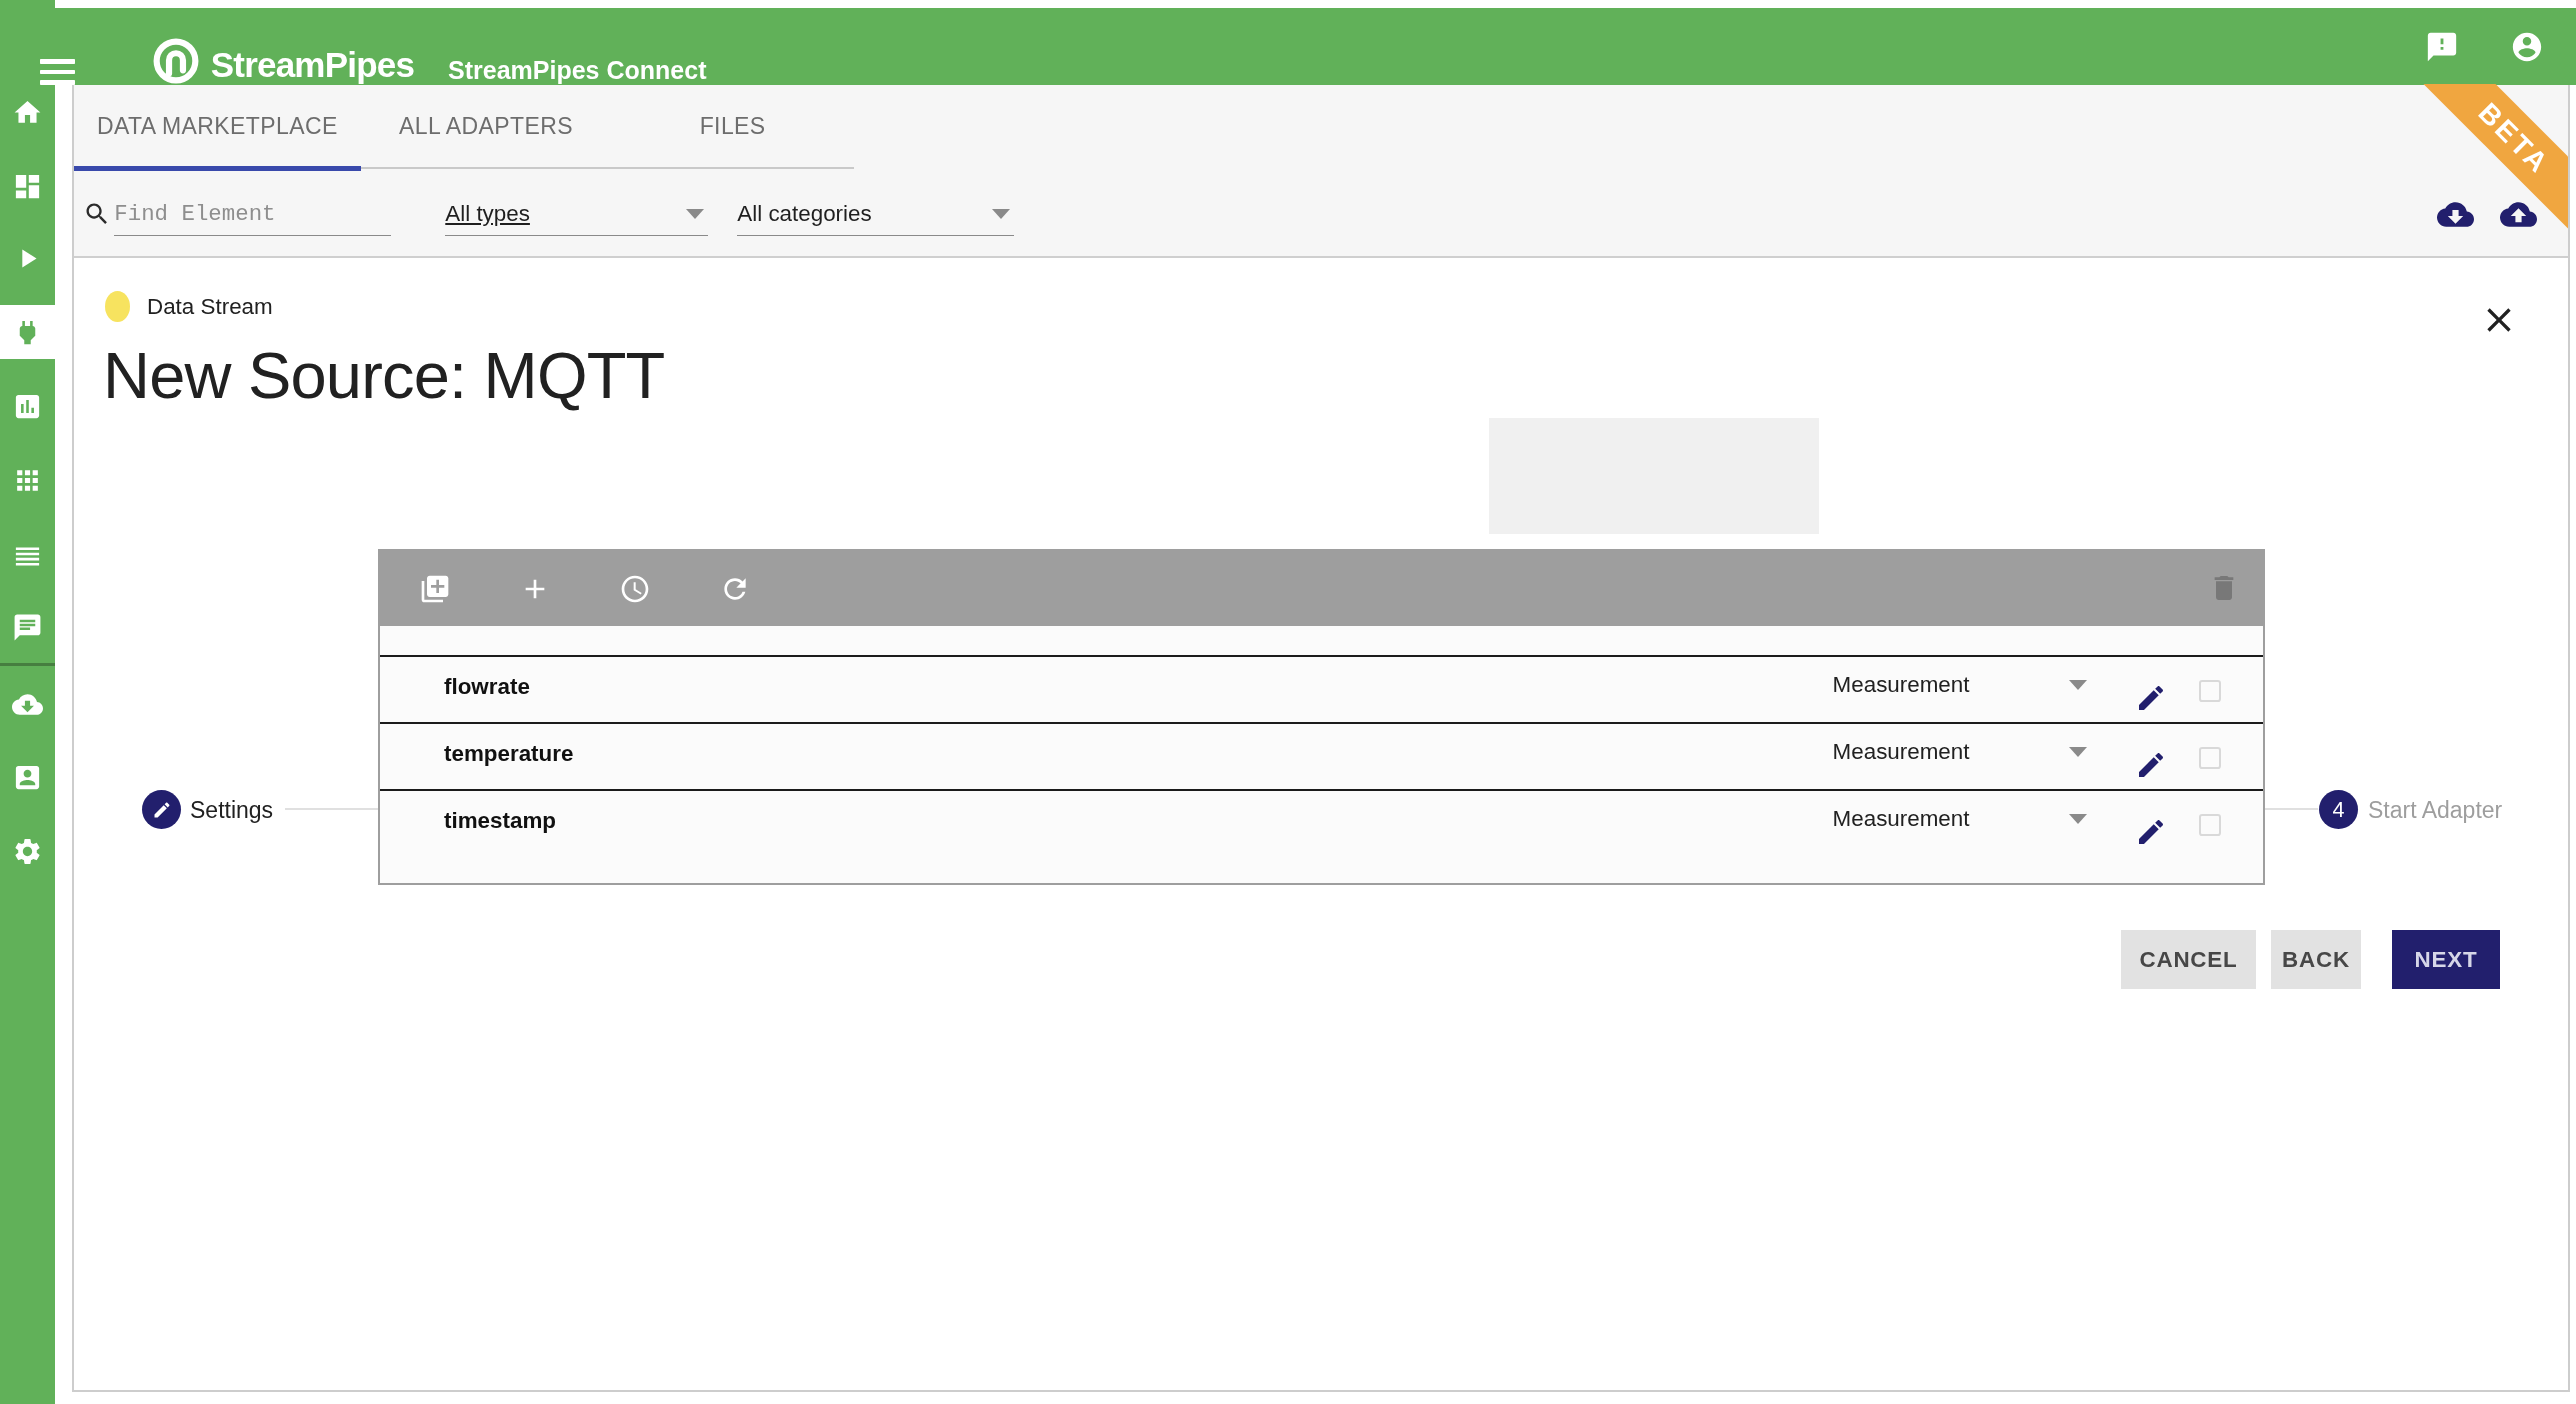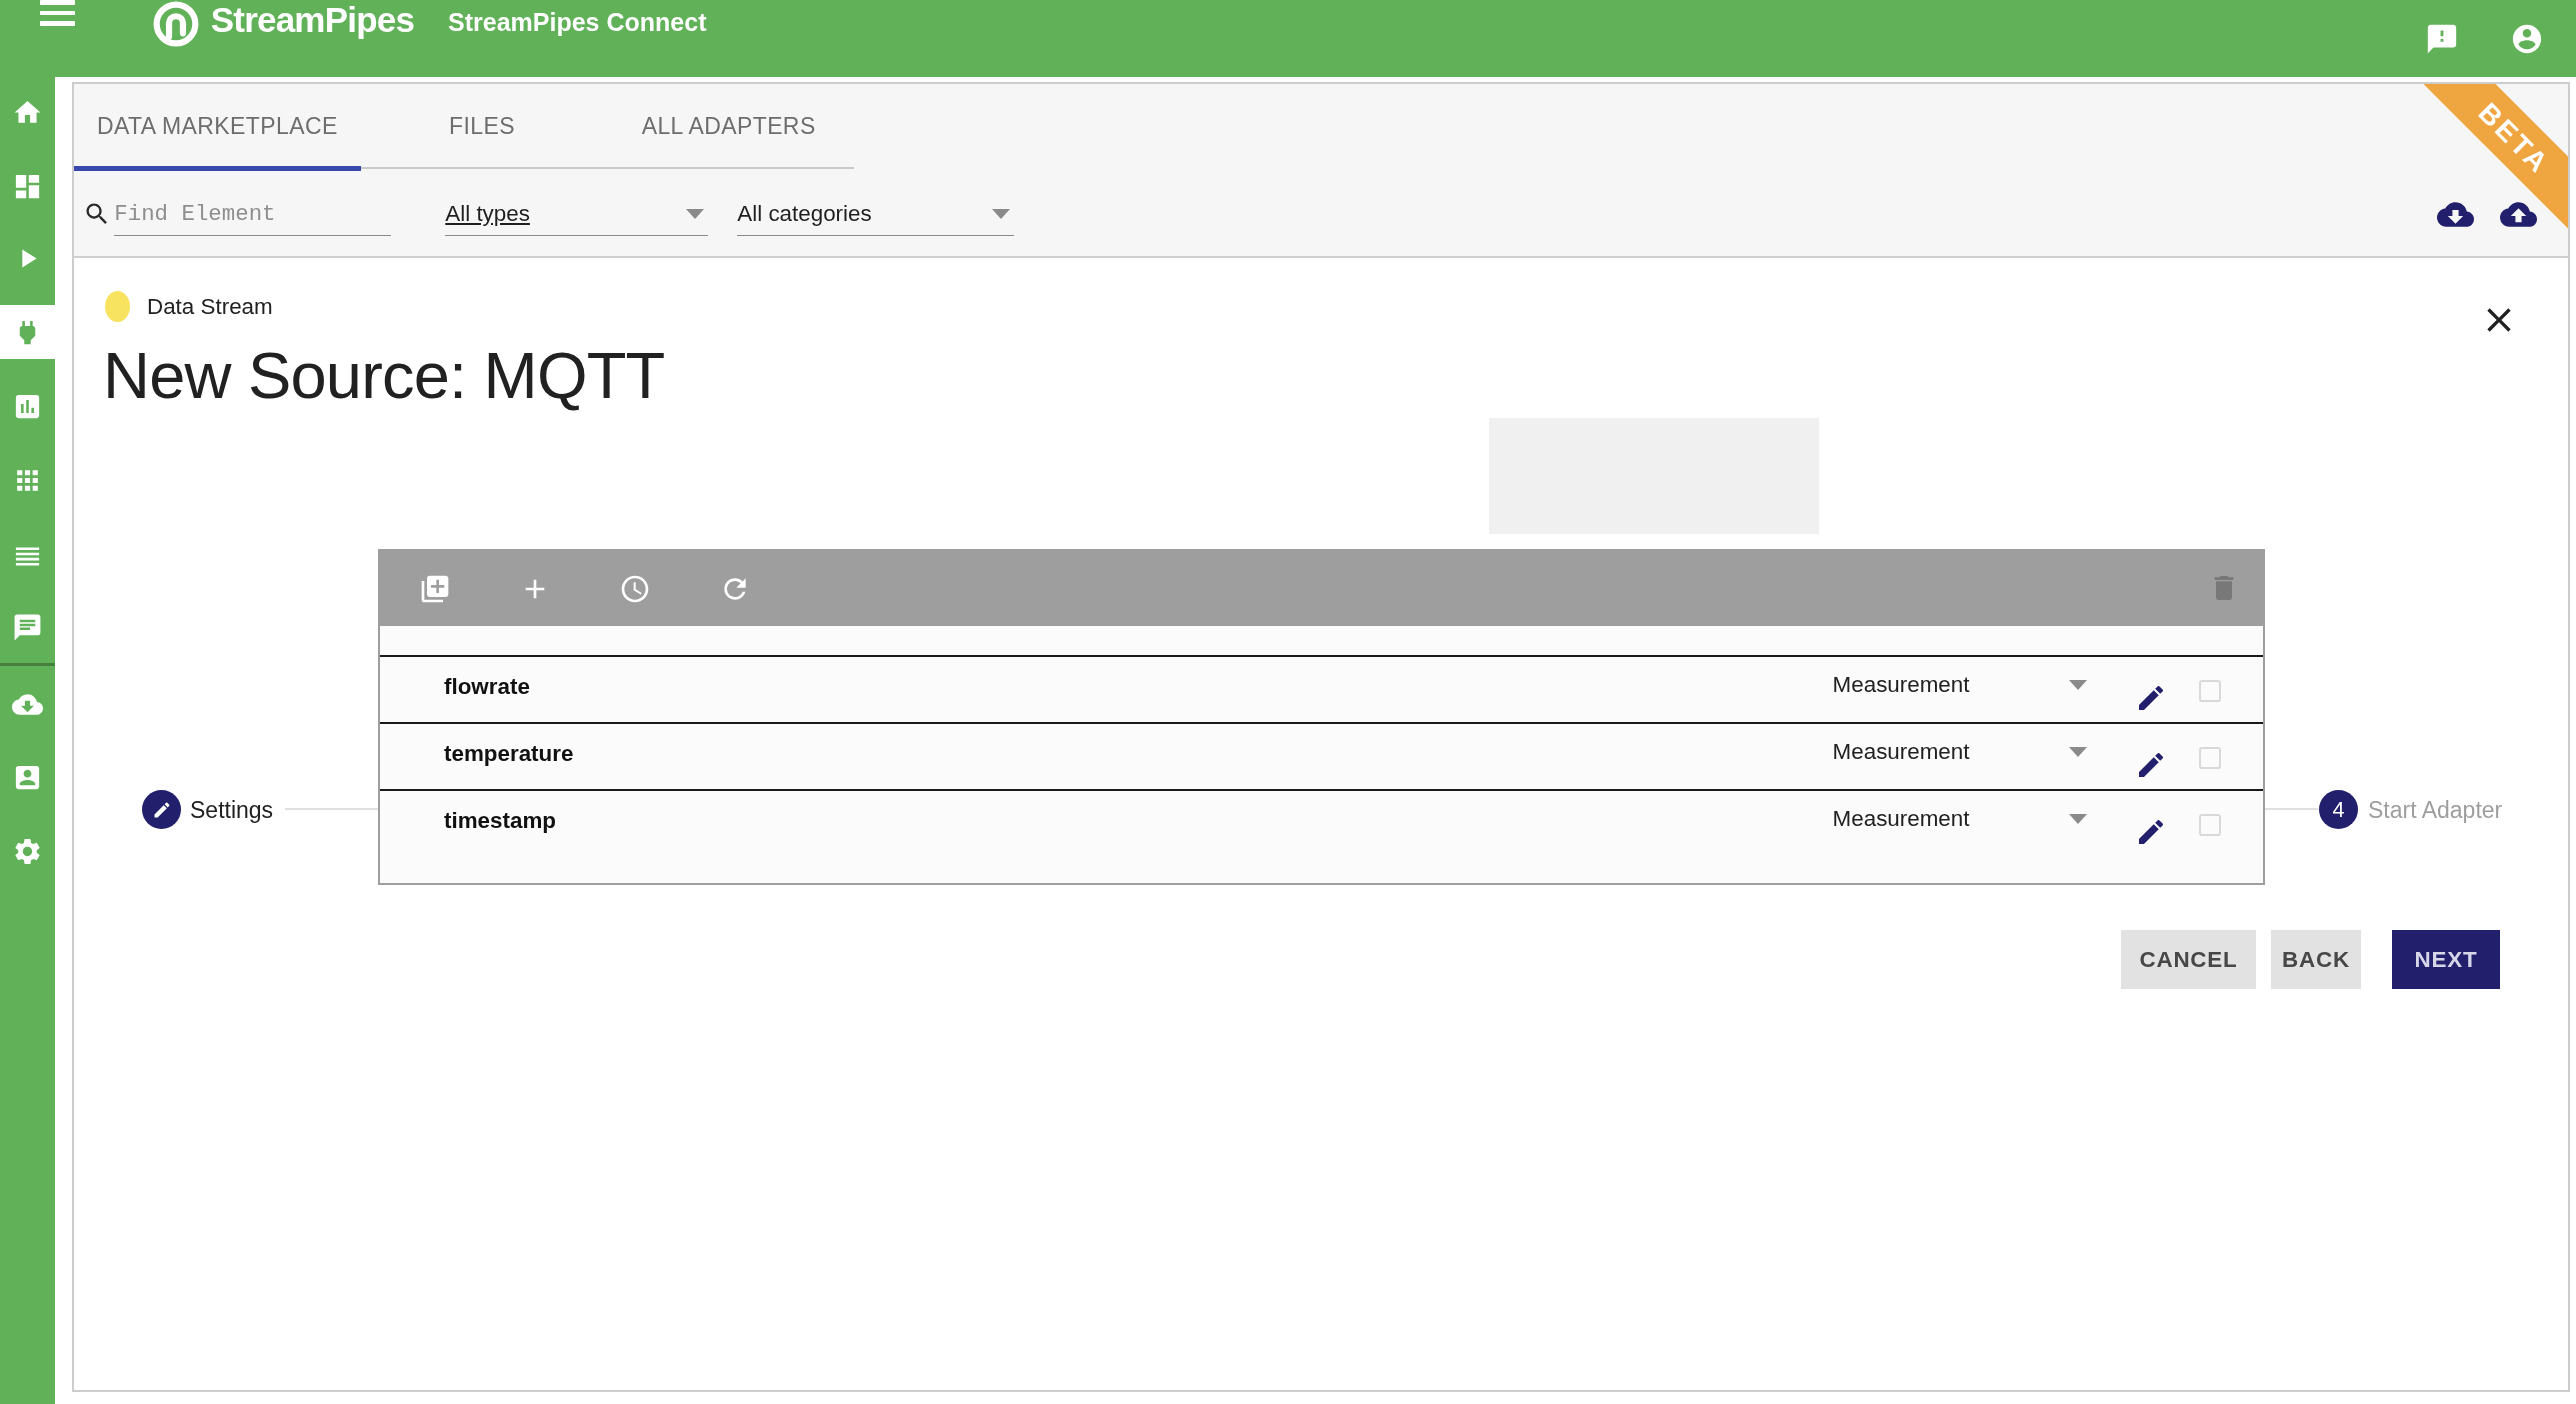--- a/index.html
+++ b/index.html
@@ -1,20 +1,20 @@
 <!DOCTYPE html>
 <html style="font-size:12.3px"><head>
 <meta charset="utf-8">
 <style>
   * { margin:0; padding:0; box-sizing:border-box; }
   html,body { width:2576px; height:1404px; background:#ffffff; font-family:"Liberation Sans", sans-serif; overflow:hidden; }
   #page { position:relative; width:2576px; height:1404px; background:#ffffff; }
 
   
-  .header { position:absolute; left:0; top:0; width:2576px; height:77px; background:#61b159; z-index:5; display:flex; align-items:flex-start; }
+  .header { position:absolute; left:0; top:8px; width:2576px; height:77px; background:#61b159; z-index:5; display:flex; align-items:flex-end; }
   .hamburger { width:35px; height:26px; margin-left:40px; display:flex; flex-direction:column; justify-content:space-between; cursor:pointer; }
   .hamburger span { display:block; height:4.6px; background:#ffffff; border-radius:0.8px; }
   .logo-svg { margin-left:77px; }
   .brand { color:#ffffff; font-size:35px; font-weight:bold; margin-left:10.8px; letter-spacing:-0.8px; }
   .subtitle { color:#ffffff; font-size:25px; font-weight:bold; margin-left:34px; margin-top:7.7px; }
   .header-right { position:absolute; right:32px; top:0; height:77px; display:flex; align-items:center; gap:51px; }
   .hicon { width:34px; height:34px; cursor:pointer; }
 
   
   .sidebar { position:absolute; left:0; top:0; width:55px; height:1404px; background:#61b159; z-index:4; }
@@ -176,22 +176,22 @@
           <path d="M19.14 12.94c.04-.3.06-.61.06-.94 0-.32-.02-.64-.07-.94l2.03-1.58c.18-.14.23-.41.12-.61l-1.92-3.32c-.12-.22-.37-.29-.59-.22l-2.39.96c-.5-.38-1.03-.7-1.62-.94l-.36-2.54c-.04-.24-.24-.41-.48-.41h-3.84c-.24 0-.43.17-.47.41l-.36 2.54c-.59.24-1.13.57-1.62.94l-2.39-.96c-.22-.08-.47 0-.59.22L2.74 8.87c-.12.21-.08.47.12.61l2.03 1.58c-.05.3-.09.63-.09.94s.02.64.07.94l-2.03 1.58c-.18.14-.23.41-.12.61l1.92 3.32c.12.22.37.29.59.22l2.39-.96c.5.38 1.03.7 1.62.94l.36 2.54c.05.24.24.41.48.41h3.84c.24 0 .44-.17.47-.41l.36-2.54c.59-.24 1.13-.56 1.62-.94l2.39.96c.22.08.47 0 .59-.22l1.92-3.32c.12-.22.07-.47-.12-.61l-2.01-1.58zM12 15.6c-1.98 0-3.6-1.62-3.6-3.6s1.62-3.6 3.6-3.6 3.6 1.62 3.6 3.6-1.62 3.6-3.6 3.6z"></path>
         </svg>
     </div>
   </div>
 
   <div class="card">
 
     <div class="card-top">
       <div class="tabbar">
         <div class="tab t1 active">DATA MARKETPLACE</div>
+        <div class="tab t2">ALL ADAPTERS</div>
         <div class="tab t3">FILES</div>
-        <div class="tab t2">ALL ADAPTERS</div>
       </div>
       <div class="filterrow">
         <svg class="search-icon-svg" viewBox="0 0 24 24">
             <path d="M15.5 14h-.79l-.28-.27C15.41 12.59 16 11.11 16 9.5 16 5.91 13.09 3 9.5 3S3 5.91 3 9.5 5.91 16 9.5 16c1.61 0 3.09-.59 4.23-1.57l.27.28v.79l5 4.99L20.49 19l-4.99-5zm-6 0C7.01 14 5 11.99 5 9.5S7.01 5 9.5 5 14 7.01 14 9.5 11.99 14 9.5 14z"></path>
           </svg>
         <input class="find-input" type="text" placeholder="Find Element" style="">
         <div class="ul-select sel-types">
           <span>All types</span>
           <span class="dd-arrow"></span>
         </div>

